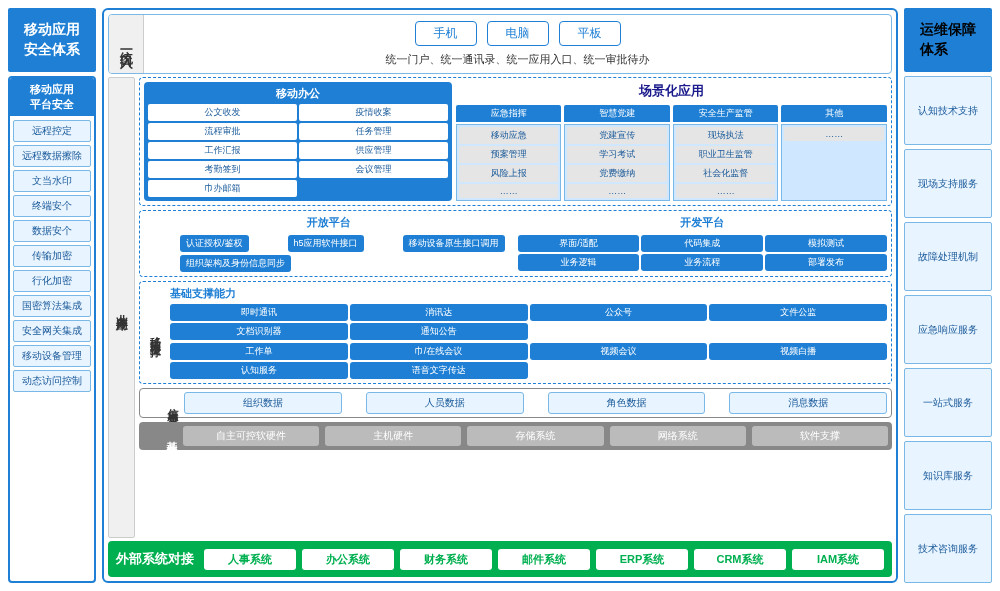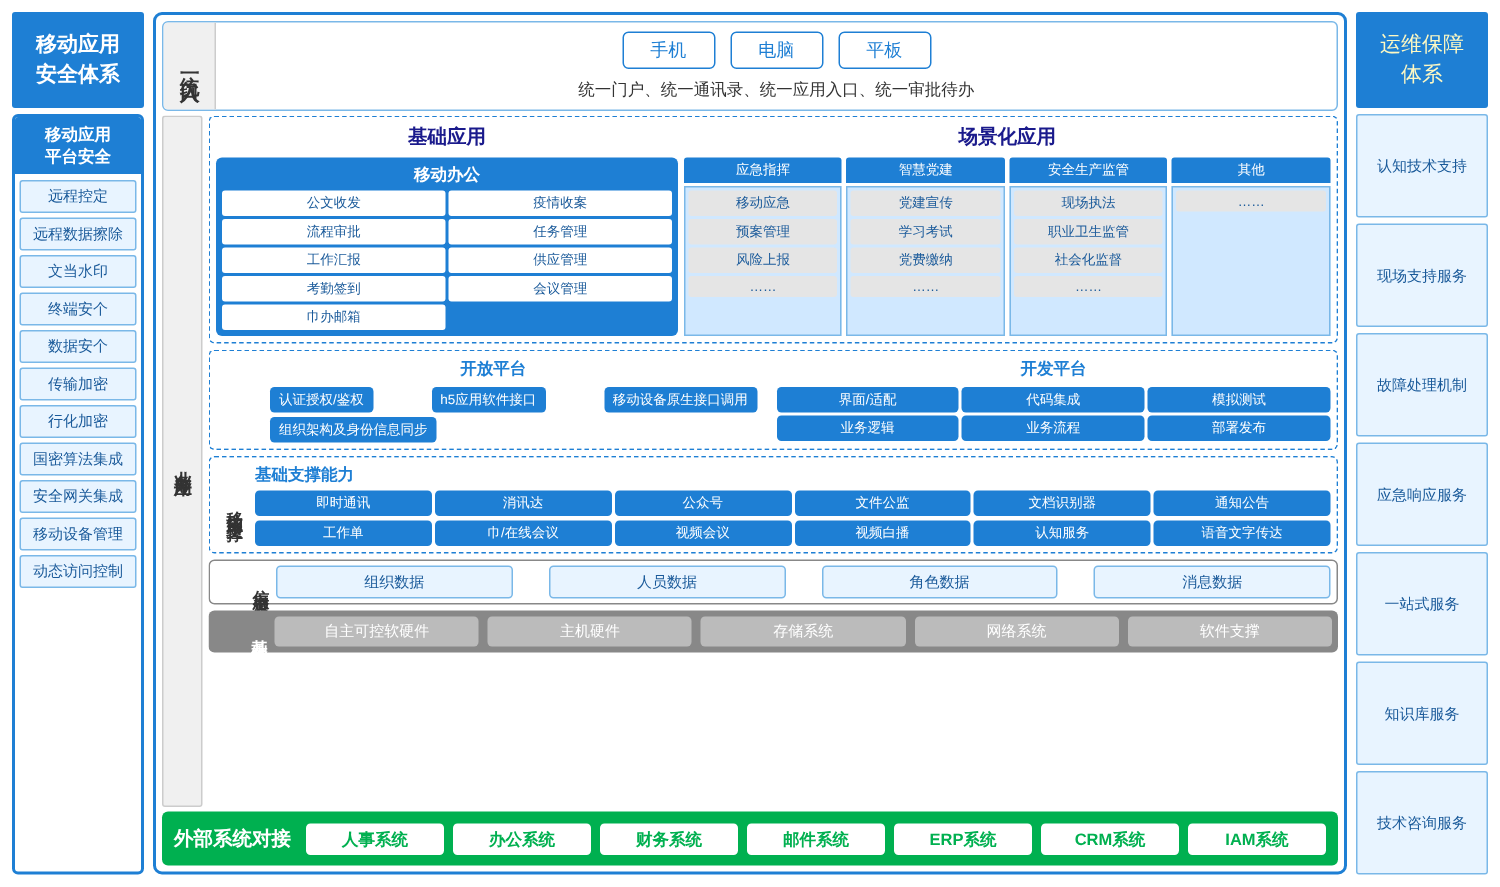--- a/index.html
+++ b/index.html
@@ -76,24 +76,23 @@
     
     .right-sidebar {
       width: 88px;
       display: flex;
       flex-direction: column;
       gap: 4px;
       flex-shrink: 0;
     }
     .right-title-box {
       background: #1e7fd4;
-      color: #fef9c3;
-      text-align: center;
+      color: #000000;
       font-size: 14px;
-      font-weight: normal;
+      font-weight: bold;
       padding: 8px 4px;
       line-height: 1.4;
       border-radius: 2px;
       height: 64px;
       display: flex;
       align-items: center;
       justify-content: center;
     }
     .right-items {
       display: flex;
@@ -361,21 +360,21 @@
       gap: 3px;
     }
     .support-title {
       color: #1e7fd4;
       font-size: 11px;
       font-weight: bold;
       text-align: left;
     }
     .support-grid {
       display: grid;
-      grid-template-columns: repeat(6, 1fr);
+      grid-template-columns: repeat(4, 1fr);
       gap: 2px;
     }
     .support-item {
       background: #1e7fd4;
       color: #fff;
       font-size: 9px;
       text-align: center;
       padding: 2px 2px;
       border-radius: 3px;
     }
@@ -531,21 +530,20 @@
       </div>
     </div>
 
     <div style="display:flex;gap:4px;flex:1;overflow:hidden;">
       <div class="section-label">业务应用</div>
       <div class="business-content">
 
         <div class="app-row">
 
           <div class="basic-app-section">
-            <div class="section-title">基础应用</div>
             <div class="mobile-office-box">
               <div class="mobile-office-title">移动办公</div>
               <div class="mobile-office-grid" id="mobile-office-grid">
                   <div class="mobile-office-item">公文收发</div>
                   <div class="mobile-office-item">疫情收案</div>
                   <div class="mobile-office-item">流程审批</div>
                   <div class="mobile-office-item">任务管理</div>
                   <div class="mobile-office-item">工作汇报</div>
                   <div class="mobile-office-item">供应管理</div>
                   <div class="mobile-office-item">考勤签到</div>

